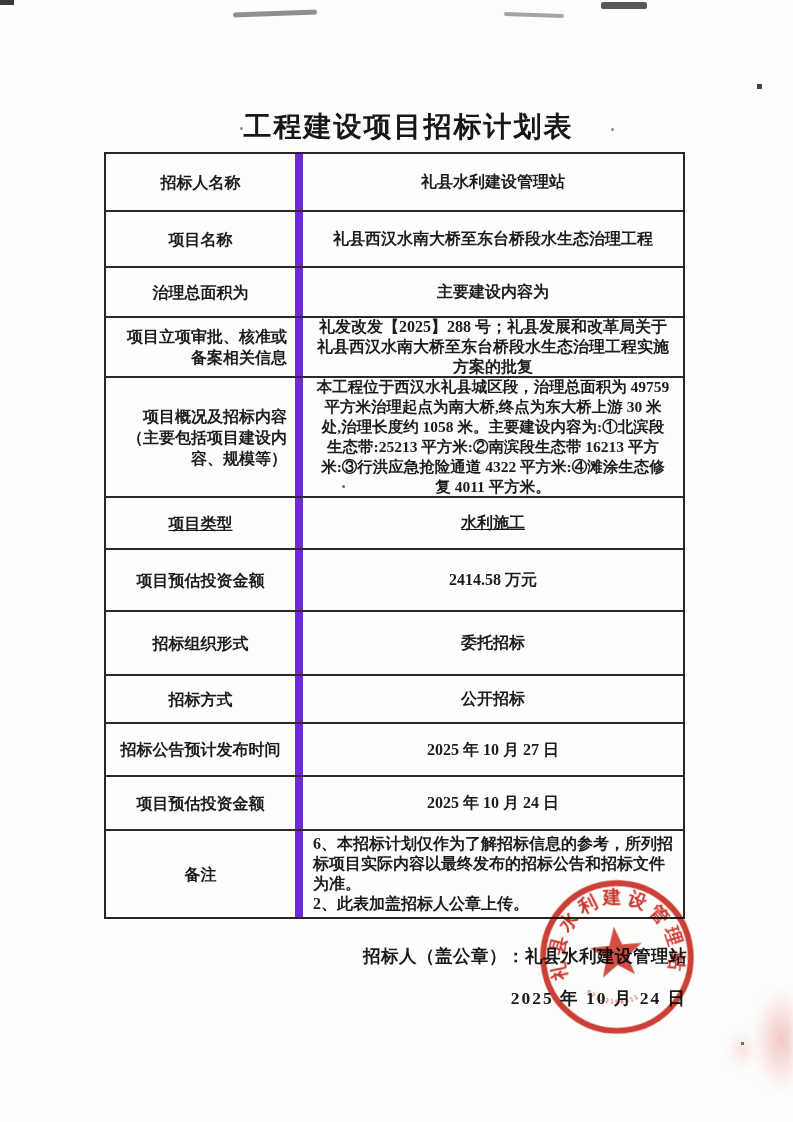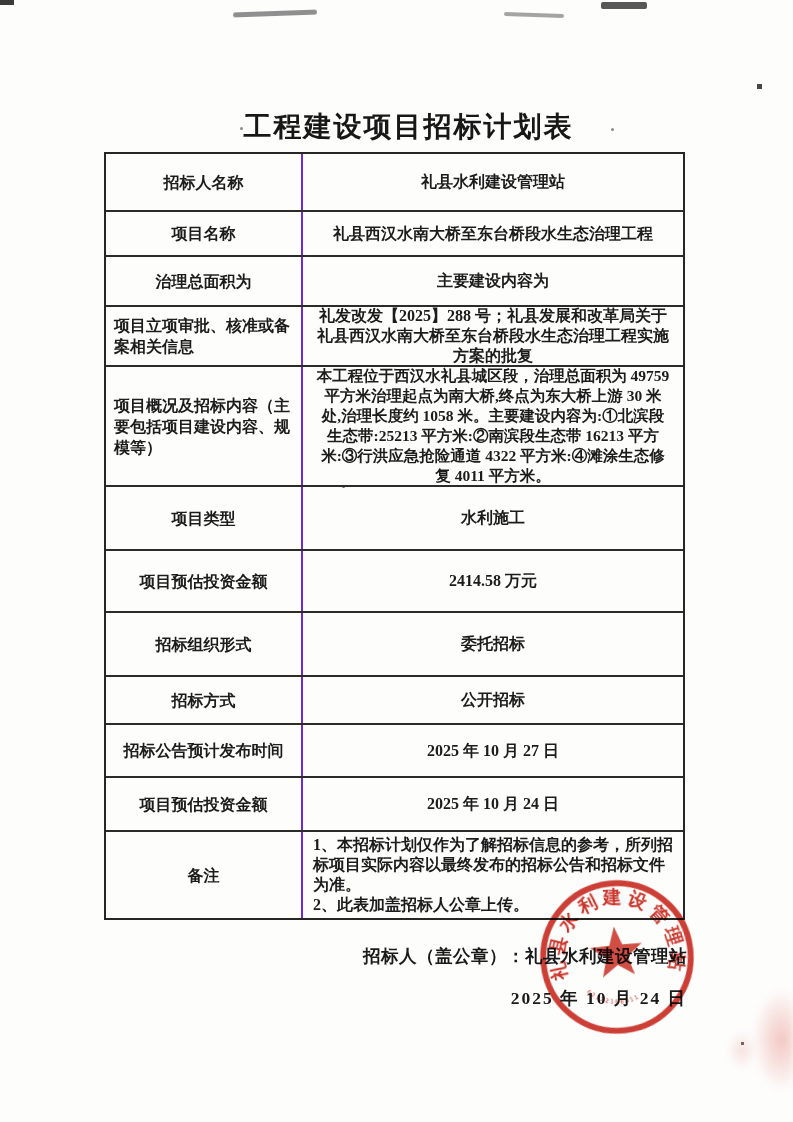--- a/index.html
+++ b/index.html
@@ -24,36 +24,36 @@
     position:absolute;left:104px;top:152px;width:581px;
     border:2px solid #262624;
     box-sizing:border-box;
     display:flex;flex-direction:column;
   }
   .tr{display:flex;border-top:2px solid #2b2b29;box-sizing:border-box;}
   .tr:first-child{border-top:none;}
   .td{display:flex;align-items:center;justify-content:center;box-sizing:border-box;}
   .td.label{
     width:197px;flex:0 0 197px;
-    border-right:2px solid #6d28d9;
-    text-align:left;
+    border-right:8px solid #6d28d9;
+    text-align:right;
     font-size:16px;font-weight:700;line-height:21px;
     padding:2px 8px;
   }
   .td.value{
     flex:1;text-align:center;
     font-size:16px;font-weight:700;line-height:20px;
     padding:2px 10px;
   }
   .tr.r1{height:56px;}
-  .tr.r2{height:45px;font-family:Liberation Serif, serif;}
+  .tr.r2{height:56px;font-family:Liberation Serif, serif;}
   .tr.r3{height:50px;}
   .tr.r4{height:60px;}
   .tr.r5{height:120px;}
-  .tr.r6{height:64px;}
+  .tr.r6{height:52px;text-decoration:underline;}
   .tr.r7{height:62px;}
   .tr.r8{height:64px;}
   .tr.r9{height:48px;}
   .tr.r10{height:53px;}
   .tr.r11{height:54px;}
   .tr.r12{height:88px;}
   .tr.r5 .td.value{font-size:15.5px;line-height:20px;padding:2px 13px;}
   .tr.r4 .td.value{line-height:20px;}
   .tr.r12 .td.value{
     justify-content:flex-start;align-items:center;
@@ -157,21 +157,21 @@
     <div class="tr r10">
       <div class="td label">招标公告预计发布时间</div>
       <div class="td value">2025 年 10 月 27 日</div>
     </div>
     <div class="tr r11">
       <div class="td label">项目预估投资金额</div>
       <div class="td value">2025 年 10 月 24 日</div>
     </div>
     <div class="tr r12">
       <div class="td label">备注</div>
-      <div class="td value">1、本招标计划仅作为了解招标信息的参考，所列招标项目实际内容以最终发布的招标公告和招标文件为准。
+      <div class="td value">6、本招标计划仅作为了解招标信息的参考，所列招标项目实际内容以最终发布的招标公告和招标文件为准。
 2、此表加盖招标人公章上传。</div>
     </div>
   </div>
 
   <div class="sign-line">招标人（盖公章）：礼县水利建设管理站</div>
   <div class="date-line">2025 年 10 月 24 日</div>
 
   <svg class="seal" viewBox="0 0 150 150">
     <defs>
       <path id="arcTop" d="M 27.1 92.4 A 51 51 0 1 1 122.9 92.4" fill="none"></path>

